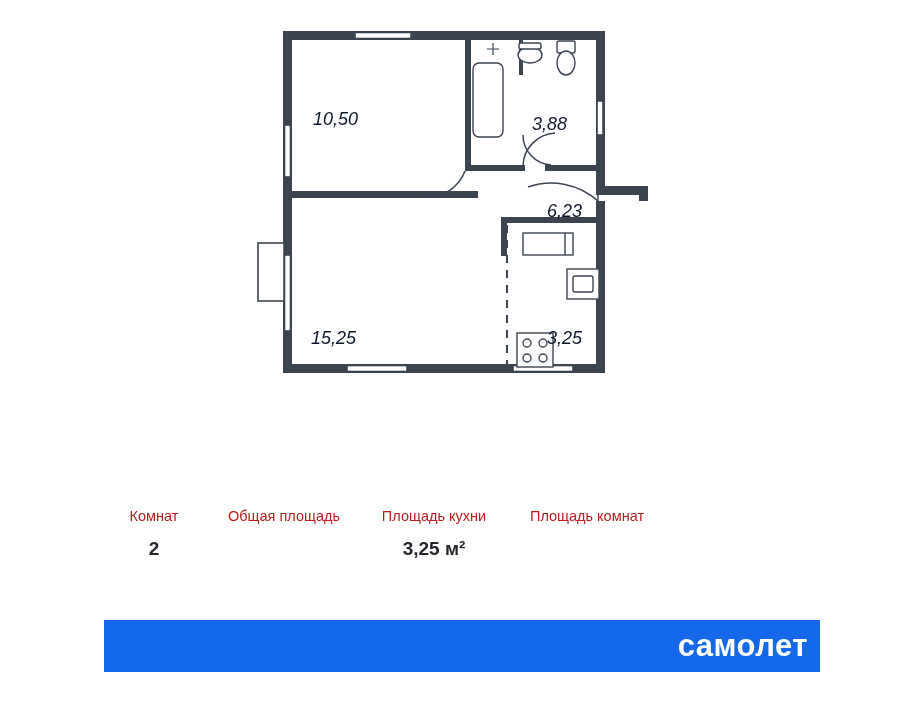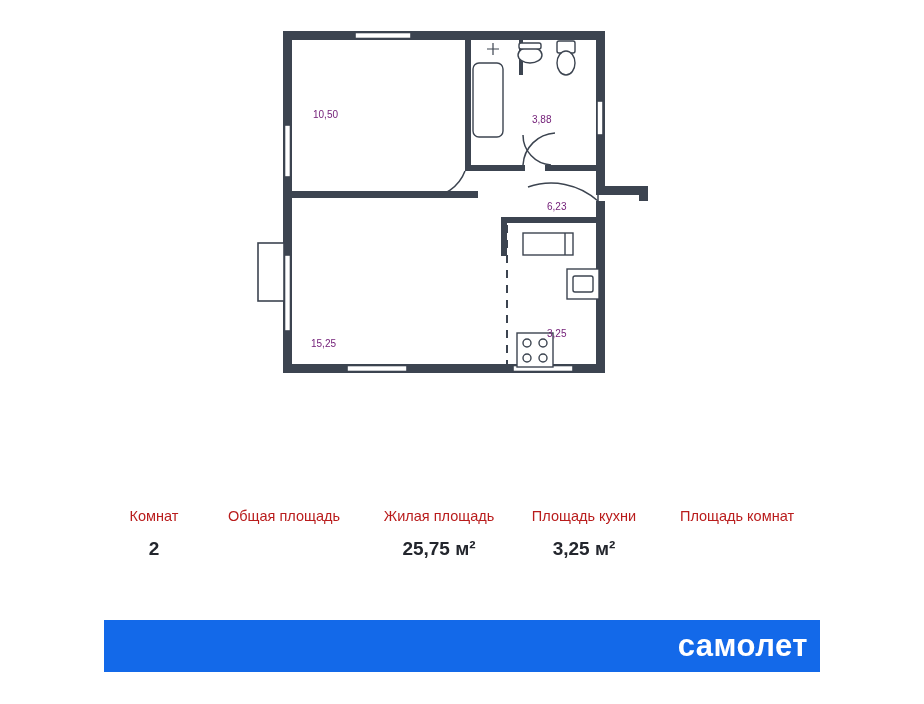--- a/index.html
+++ b/index.html
@@ -27,24 +27,25 @@
     left: 255px;
     top: 15px;
     width: 430px;
     height: 380px;
   }
   #plan svg {
     display: block;
   }
   .room-label {
     position: absolute;
-    font-size: 10px;
-    color: #701a75;
+    font-size: 18px;
+    color: #0f172a;
     font-family: "Liberation Sans", sans-serif;
     white-space: nowrap;
+    font-style: italic;
   }
 
   
   #spec {
     position: absolute;
     left: 104px;
     top: 508px;
     width: 716px;
     display: flex;
     align-items: flex-start;
@@ -207,36 +208,32 @@
         <circle cx="272" cy="328" r="4"></circle>
         <circle cx="288" cy="328" r="4"></circle>
         <circle cx="272" cy="343" r="4"></circle>
         <circle cx="288" cy="343" r="4"></circle>
       </g>
     </svg>
 
     <div class="room-label" style="left:58px;  top:94px;">10,50</div>
     <div class="room-label" style="left:277px; top:99px;">3,88</div>
     <div class="room-label" style="left:292px; top:186px;">6,23</div>
-    <div class="room-label" style="left:56px;  top:323px;">15,25</div>
+    <div class="room-label" style="left:56px;  top:313px;">15,25</div>
     <div class="room-label" style="left:292px; top:313px;">3,25</div>
   </div>
 
   <div id="spec">
     <div class="spec-col c-rooms">
       <div class="spec-title">Комнат</div>
       <div class="spec-value">2</div>
     </div>
     <div class="spec-col c-total">
       <div class="spec-title">Общая площадь</div>
     </div>
-    <div class="spec-col c-living">
-      <div class="spec-title">Жилая площадь</div>
-      <div class="spec-value">25,75 м²</div>
-    </div>
     <div class="spec-col c-kitchen">
       <div class="spec-title">Площадь кухни</div>
       <div class="spec-value">3,25 м²</div>
     </div>
     <div class="spec-col c-room">
       <div class="spec-title">Площадь комнат</div>
     </div>
   </div>
 
   <div id="footer" style="background: rgb(19, 105, 233);">

